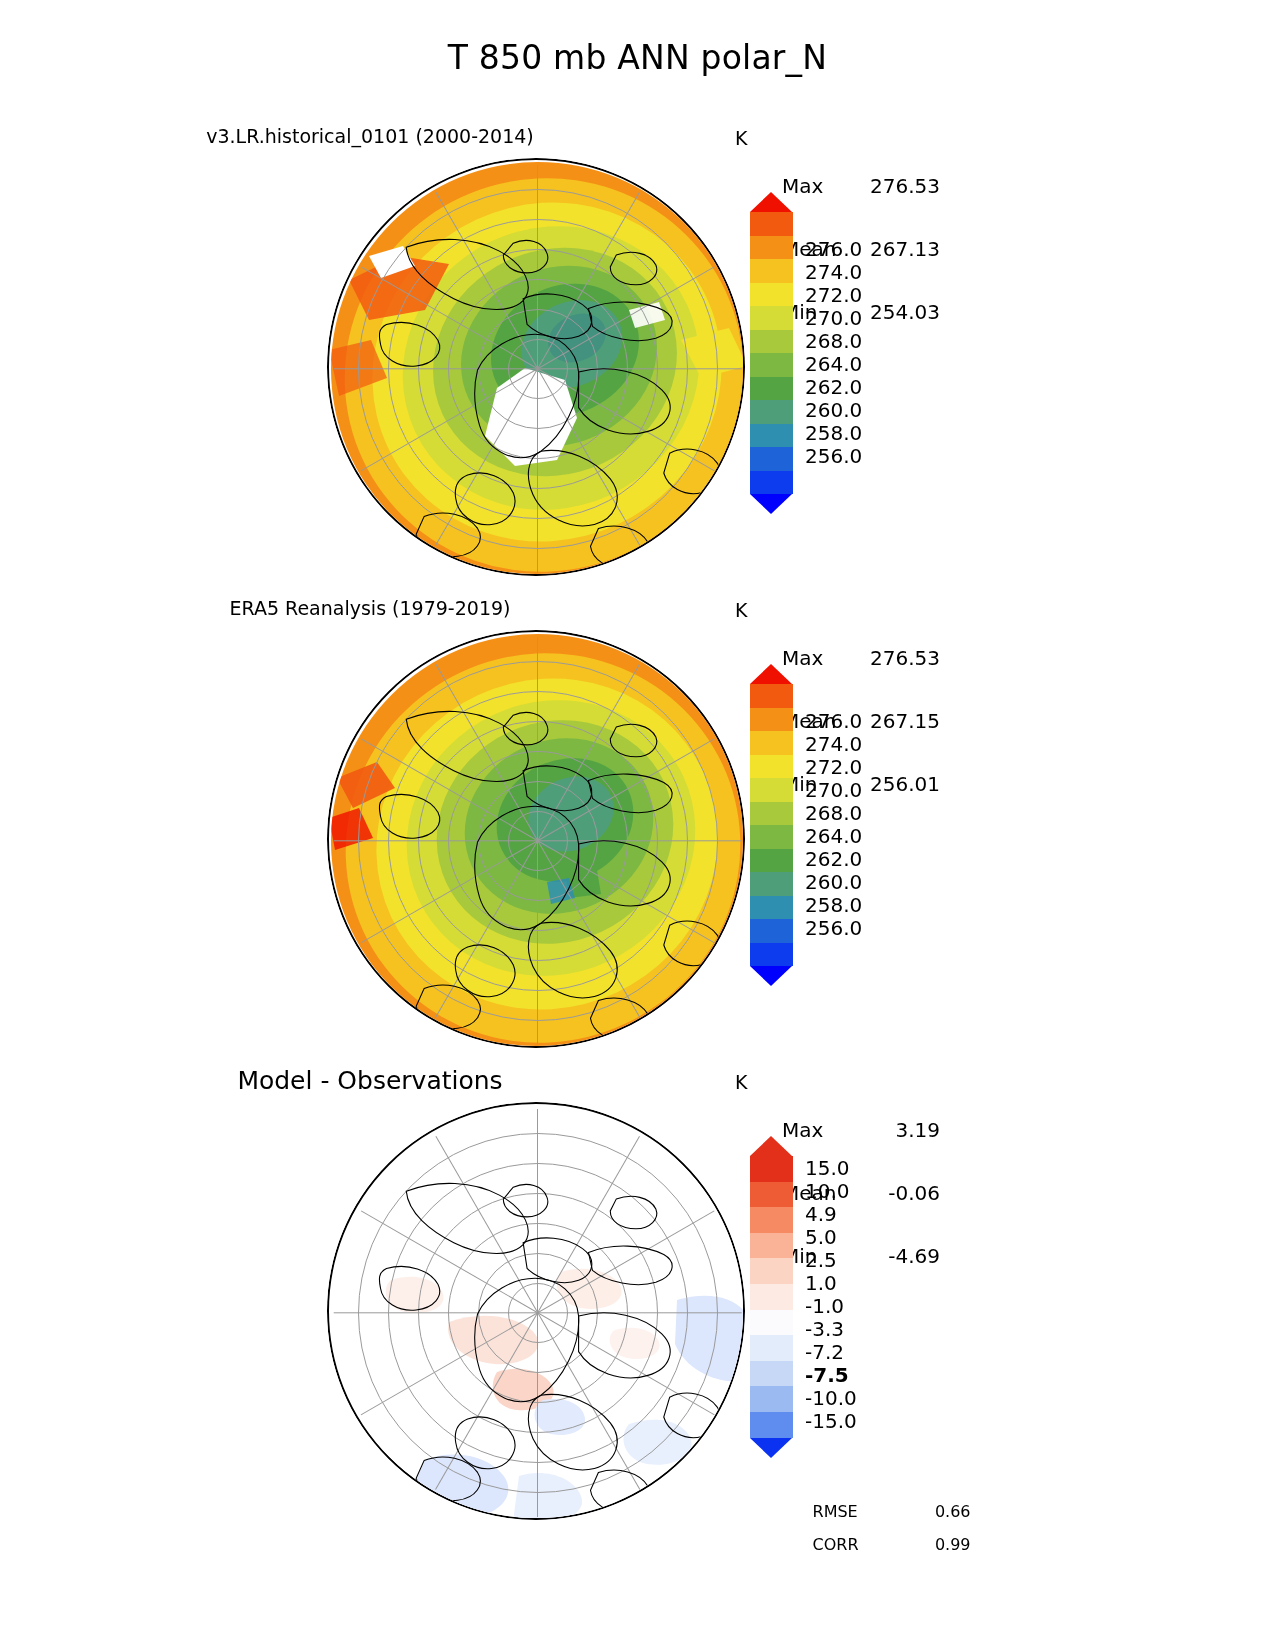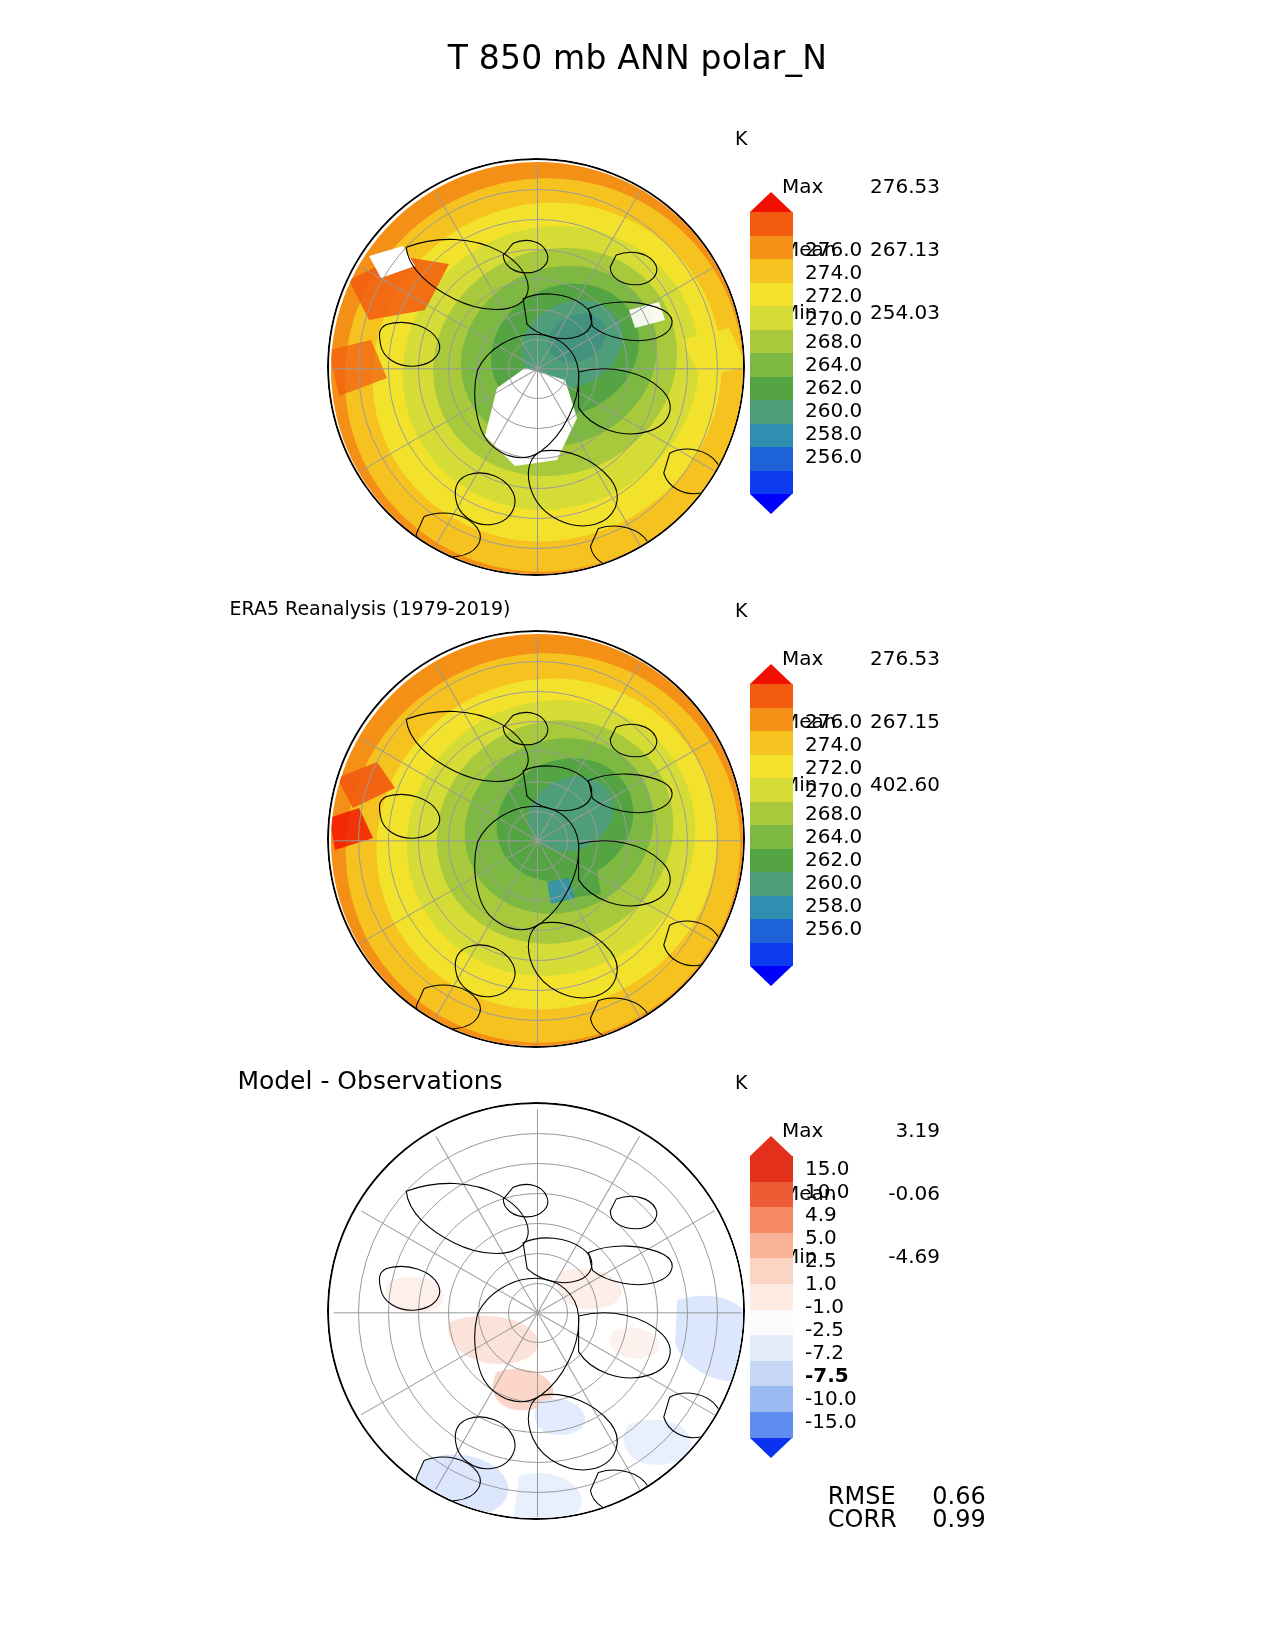--- a/index.html
+++ b/index.html
@@ -125,35 +125,36 @@
     font-size: 20px;
   }
   .cbar-tick {
     position: absolute;
     left: 0;
     white-space: nowrap;
   }
 
   .footer-stats {
     position: absolute;
-    font-size: 24px;
-    line-height: 23px;
+    font-size: 16px;
+    line-height: 33px;
     white-space: pre;
   }
   .footer-stats .lbl { display: inline-block; width: 74px; }
   .footer-stats .val { display: inline-block; width: 84px; text-align: right; }
 </style>
 </head>
 <body>
 
 <div class="figure">
 
   <div class="main-title">T 850 mb ANN polar_N</div>
 
   <div class="panel" style="top:0;height:560px;">
+    <div class="panel-title" style="top:125px;">v3.LR.historical_0101 (2000-2014)</div>
     <div class="unit-label" style="left:735px;top:127px;">K</div>
 
     <div class="stats" style="left:782px;top:134px;">
       <span class="row"><span class="lbl">Max</span><span class="val">276.53</span></span>
       <span class="row"><span class="lbl">Mean</span><span class="val">267.13</span></span>
       <span class="row"><span class="lbl">Min</span><span class="val">254.03</span></span>
     </div>
 
     <div class="map-wrap" style="left:327px;top:158px;width:418px;height:418px;">
       <div class="map-disc">
@@ -252,21 +253,21 @@
     </div>
   </div>
 
   <div class="panel" style="top:472px;height:560px;">
     <div class="panel-title" style="top:125px;">ERA5 Reanalysis (1979-2019)</div>
     <div class="unit-label" style="left:735px;top:127px;">K</div>
 
     <div class="stats" style="left:782px;top:134px;">
       <span class="row"><span class="lbl">Max</span><span class="val">276.53</span></span>
       <span class="row"><span class="lbl">Mean</span><span class="val">267.15</span></span>
-      <span class="row"><span class="lbl">Min</span><span class="val">402.60</span></span>
+      <span class="row"><span class="lbl">Min</span><span class="val">256.01</span></span>
     </div>
 
     <div class="map-wrap" style="left:327px;top:158px;width:418px;height:418px;">
       <div class="map-disc">
         <svg viewBox="0 0 418 418" width="418" height="418">
           <defs>
             <clipPath id="clipO">
                 <circle cx="209" cy="209" r="207"></circle>
               </clipPath>
           </defs>
@@ -437,21 +438,21 @@
       <div class="cbar-arrow" style="top:282px;border-left:21.5px solid transparent;border-right:21.5px solid transparent;border-top:20px solid #0a32f0;"></div>
 
       <div class="cbar-ticks" style="left:55px;top:0;">
         <span class="cbar-tick" style="top:0px;">15.0</span>
         <span class="cbar-tick" style="top:23px;">10.0</span>
         <span class="cbar-tick" style="top:46px;">4.9</span>
         <span class="cbar-tick" style="top:69px;">5.0</span>
         <span class="cbar-tick" style="top:92px;">2.5</span>
         <span class="cbar-tick" style="top:115px;">1.0</span>
         <span class="cbar-tick" style="top:138px;">-1.0</span>
-        <span class="cbar-tick" style="top:161px;">-2.5</span>
+        <span class="cbar-tick" style="top:161px;">-3.3</span>
         <span class="cbar-tick" style="top:184px;">-7.2</span>
         <span class="cbar-tick" style="top:207px;font-weight:bold;">-7.5</span>
         <span class="cbar-tick" style="top:230px;">-10.0</span>
         <span class="cbar-tick" style="top:253px;">-15.0</span>
       </div>
     </div>
 
     <div class="footer-stats" style="left:782px;top:518px;">
       <span class="row"><span class="lbl">RMSE</span><span class="val">0.66</span></span>
       <span class="row"><span class="lbl">CORR</span><span class="val">0.99</span></span>

